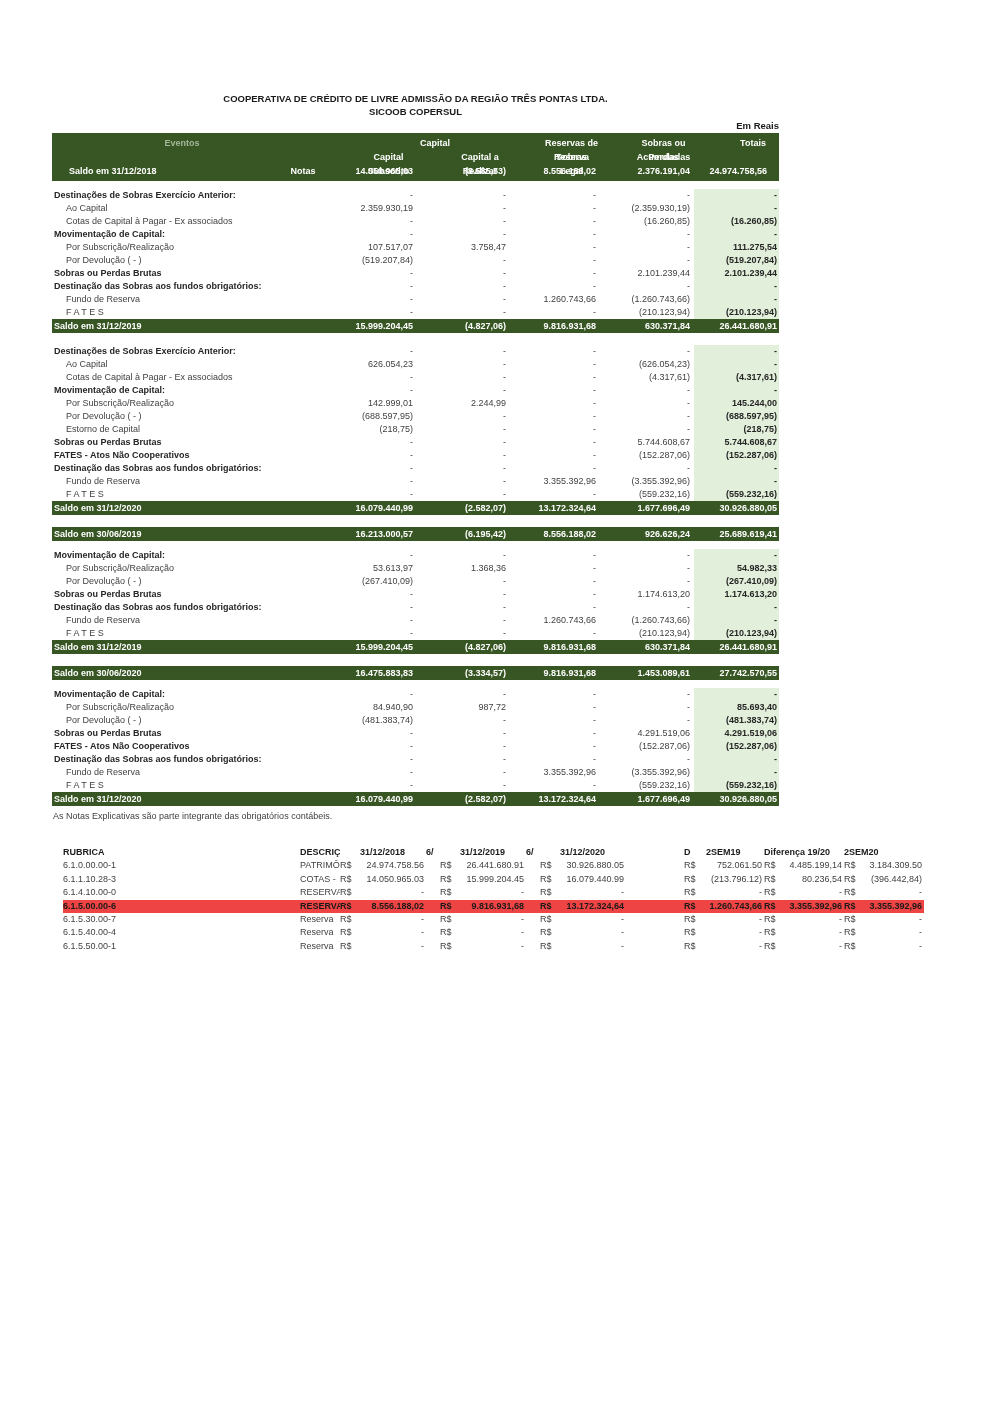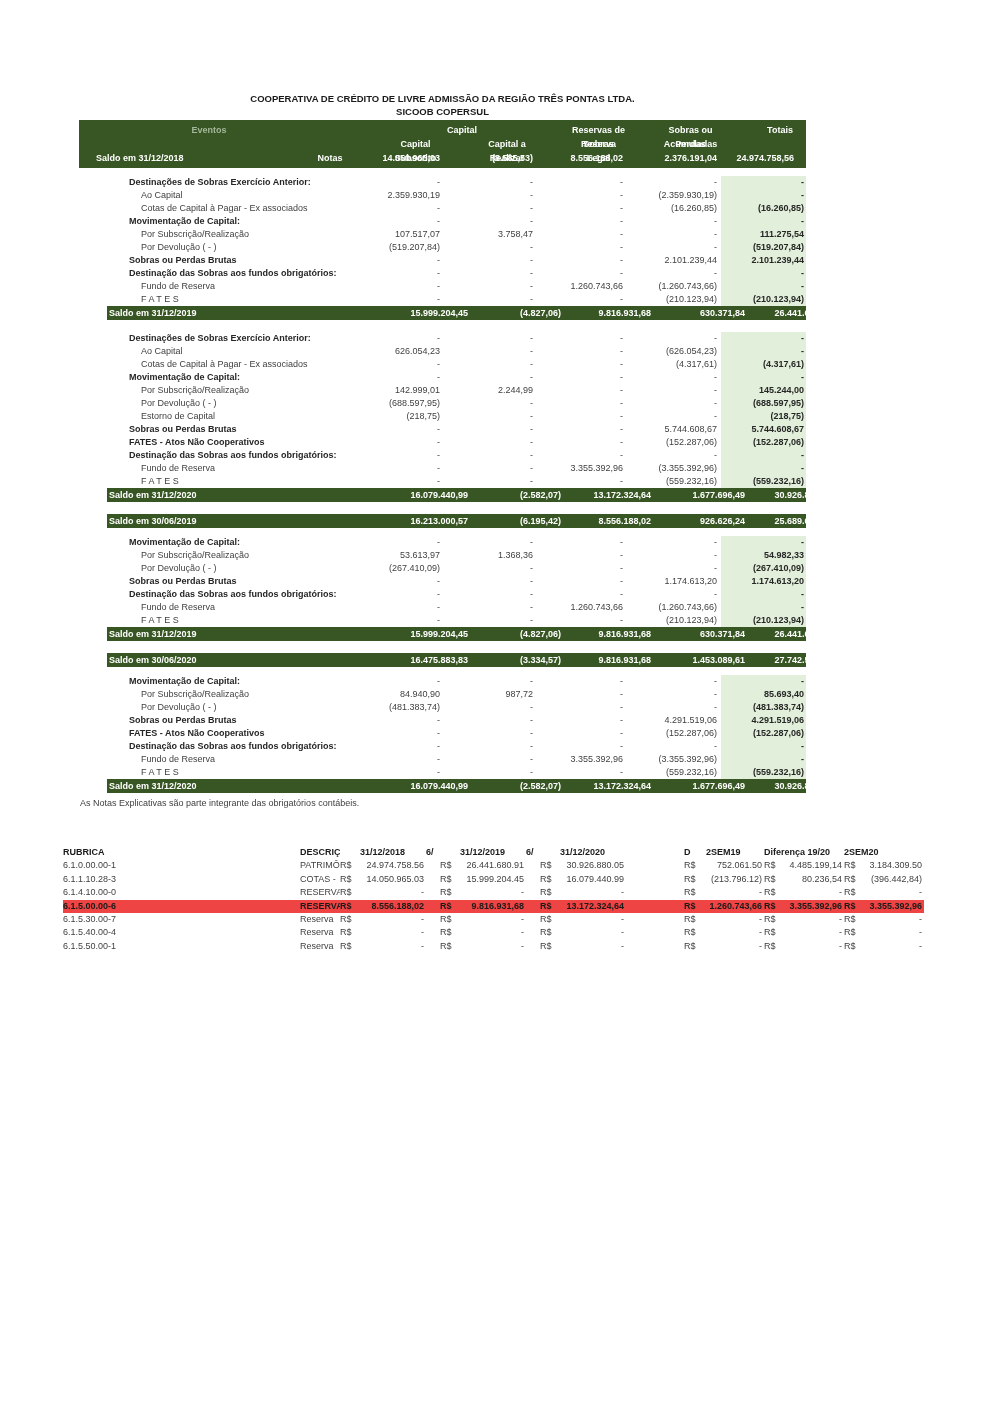--- a/index.html
+++ b/index.html
@@ -1,20 +1,20 @@
 <!DOCTYPE html>
 <html><head>
 <meta charset="utf-8">
 <style>
   html,body{margin:0;padding:0;}
   body{
     width:1000px;height:1414px;background:#ffffff;
     font-family:"Liberation Sans",sans-serif;color:#3f3f3f;position:relative;
   }
-  .content{position:absolute;left:79px;top:92px;width:727px;}
+  .content{position:absolute;left:52px;top:92px;width:727px;}
   .titles{text-align:center;font-weight:bold;font-size:9.5px;line-height:13px;color:#1a1a1a;}
   .em-reais{text-align:right;font-weight:bold;font-size:9.5px;line-height:10px;margin-top:3px;color:#1a1a1a;}
   
   .grid7{display:grid;grid-template-columns:227px 48px 90px 93px 90px 94px 85px;}
   .mt-head{background:#375623;color:#ffffff;font-weight:bold;font-size:9px;margin-top:2px;
            grid-auto-rows:14px;line-height:14px;padding:3px 0 3px 0;}
   .mt-head .hc{text-align:center;margin-left:33px;}
   .h-eventos{grid-column:1;grid-row:1;color:#a5b79a;}
   .h-capital{grid-column:3/5;grid-row:1;}
   .h-reservas{grid-column:5;grid-row:1;}
@@ -23,26 +23,26 @@
   .h-cs{grid-column:3;grid-row:2;}
   .h-cr{grid-column:4;grid-row:2;}
   .h-rl{grid-column:5;grid-row:2;}
   .h-ac{grid-column:6;grid-row:2;}
   .h-saldo-label{grid-column:1/3;grid-row:3;text-align:left;padding-left:17px;}
   .h-notas{grid-column:2;grid-row:3;text-align:center;}
   .h-saldo-label{grid-column:1;}
   .hv{grid-row:3;text-align:right;padding-right:4px;}
   .hv.last{padding-right:12px;}
   .trow{height:13px;line-height:13px;font-size:9px;color:#3f3f3f;}
-  .trow .lab{grid-column:1/3;padding-left:2px;white-space:nowrap;overflow:hidden;margin-left:48px;}
+  .trow .lab{grid-column:1/3;padding-left:2px;white-space:nowrap;overflow:hidden;}
   .trow.bold .lab{font-weight:bold;color:#262626;}
   .trow .indent{padding-left:14px;}
   .val{text-align:right;padding-right:4px;white-space:nowrap;}
   .tot{background:#e2efda;font-weight:bold;color:#262626;padding-right:2px;}
-  .saldo{height:14px;line-height:14px;background:#375623;color:#ffffff;font-weight:bold;font-size:9px;margin-left:28px;}
+  .saldo{height:14px;line-height:14px;background:#375623;color:#ffffff;font-weight:bold;font-size:9px;}
   .saldo .lab{grid-column:1/3;padding-left:2px;white-space:nowrap;}
   .saldo .val.stot{padding-right:2px;}
   .sp8{height:8px;} .sp12{height:12px;}
   .footnote{font-size:9px;line-height:12px;margin-top:4px;padding-left:1px;}
   
   .bottom{position:absolute;left:63px;top:846px;width:861px;}
   .bt-row{display:grid;grid-template-columns:237px 40px 20px 66px 14px 20px 66px 14px 20px 66px 58px 22px 58px 22px 58px 22px 58px;
           height:13.4px;line-height:13.4px;font-size:9px;color:#3f3f3f;}
   .bt-head{font-weight:bold;color:#1a1a1a;}
   .brub{white-space:nowrap;overflow:hidden;}
@@ -56,20 +56,21 @@
   .bh14{grid-column:14/16;} .bh16{grid-column:16/18;}
 </style>
 </head>
 <body>
 
 <div class="content">
   <div class="titles">
     <div>COOPERATIVA DE CRÉDITO DE LIVRE ADMISSÃO DA REGIÃO TRÊS PONTAS LTDA.</div>
     <div>SICOOB COPERSUL</div>
   </div>
+  <div class="em-reais">Em Reais</div>
 
   <div>
     <div class="grid7 mt-head">
       <div class="hc h-eventos">Eventos</div>
       <div class="hc h-capital">Capital</div>
       <div class="hc h-reservas">Reservas de Sobras</div>
       <div class="hc h-sobras">Sobras ou Perdas</div>
       <div class="hc h-totais">Totais</div>
       <div class="hc h-cs">Capital Subscrito</div>
       <div class="hc h-cr">Capital a Realizar</div>

